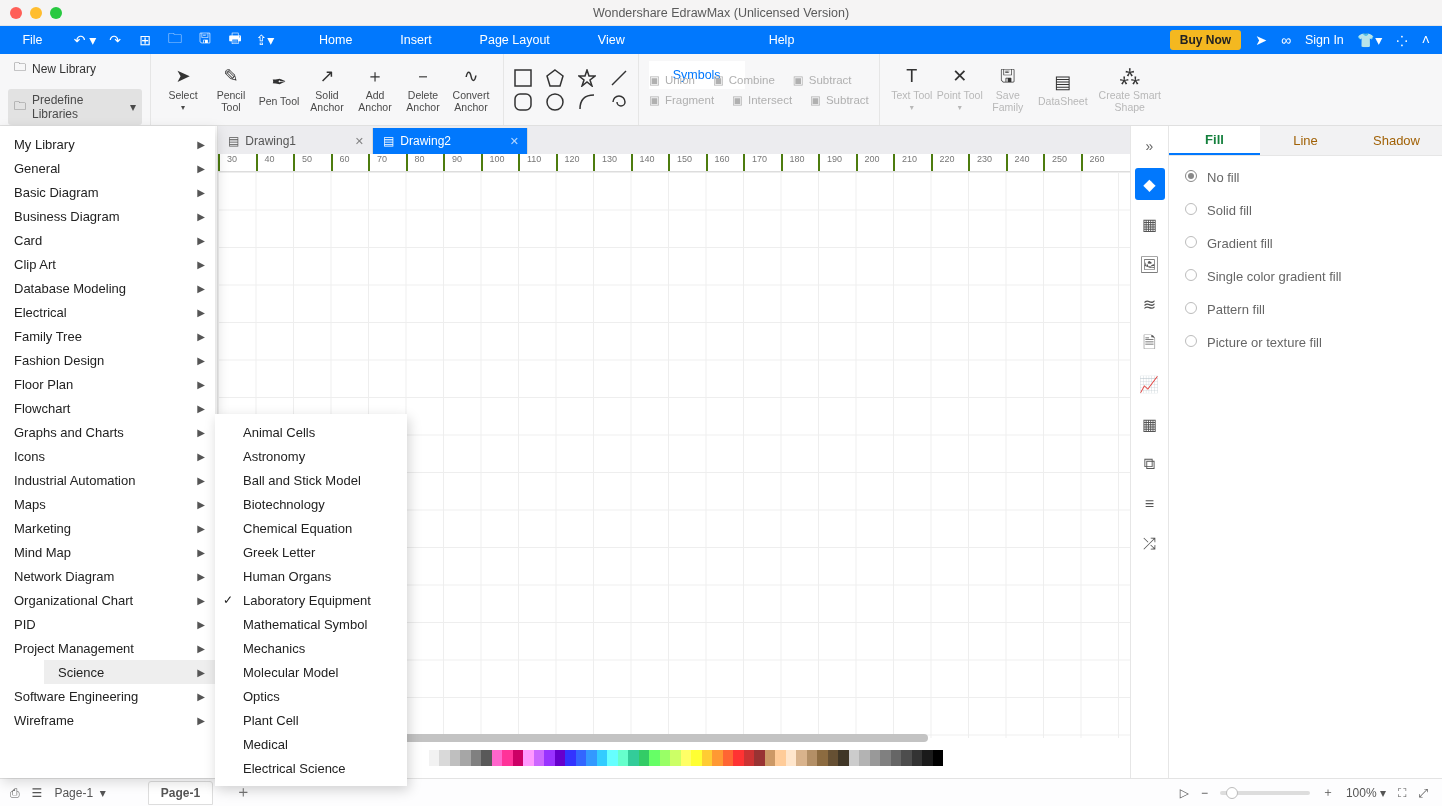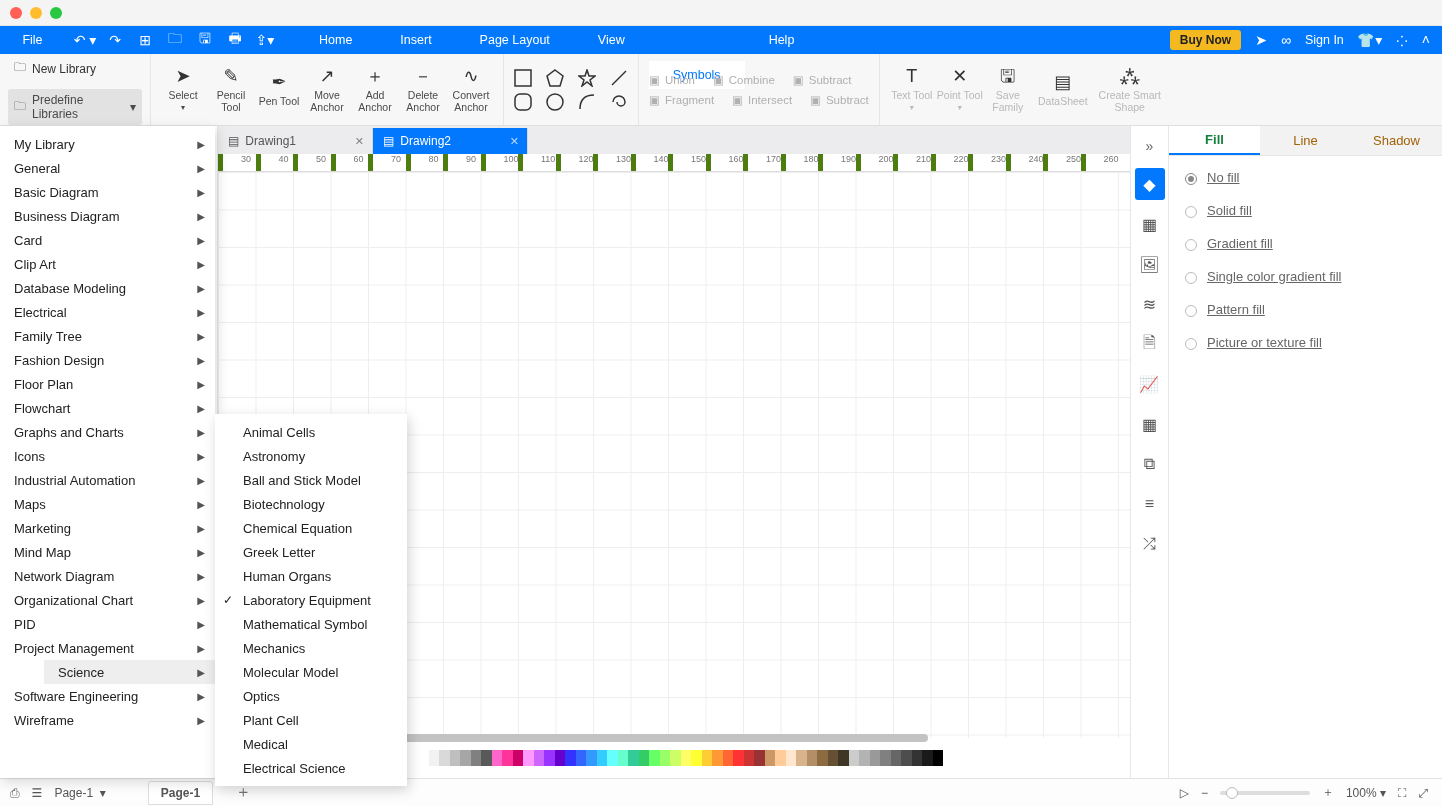--- a/index.html
+++ b/index.html
@@ -38,42 +38,42 @@
 .ribbon .boolitem { display:flex; align-items:center; gap:5px; font-size:11.5px; }
 .ribbon .disabled { color:#b8b8b8; }
 
 .workarea { position:absolute; top:126px; bottom:28px; left:0; right:0; display:flex; }
 .leftpanel { width:218px; background:#fff; border-right:1px solid #e6e6e6; position:relative; }
 .doc-tabs { position:absolute; top:0; left:218px; right:312px; height:28px; background:#ececef; display:flex; align-items:flex-end; font-size:12px; }
 .dtab { width:155px; height:26px; display:flex; align-items:center; gap:6px; padding:0 10px; background:#ececef; color:#555; border-right:1px solid #d8d8d8; position:relative; }
 .dtab.active { background:#0178fd; color:#fff; }
 .dtab .close { position:absolute; right:8px; font-size:11px; opacity:.7; }
 .ruler { position:absolute; top:28px; left:218px; right:312px; height:18px; background:#fff; border-bottom:1px solid #ddd; font-size:9px; color:#777; display:flex; overflow:hidden; }
-.ruler .tick { width:37.5px; flex:0 0 37.5px; border-left:5px solid #4d7c0f; padding-left:18px; display:flex; align-items:flex-start; height:100%; position:relative; }
+.ruler .tick { width:37.5px; flex:0 0 37.5px; border-left:2px solid #4d7c0f; padding-left:7px; display:flex; align-items:flex-start; height:100%; position:relative; }
 .canvas { position:absolute; top:46px; bottom:40px; left:218px; right:312px; background:#fff;
   background-image: linear-gradient(#eee 1px, transparent 1px), linear-gradient(90deg, #eee 1px, transparent 1px);
   background-size: 37.5px 37.5px; }
 .scroll-h { position:absolute; left:218px; right:312px; bottom:36px; height:8px; }
 .scroll-h .thumb { position:absolute; left:180px; width:530px; height:8px; background:#c3c3c3; border-radius:4px; }
 
 .palette { position:absolute; left:218px; right:312px; bottom:12px; height:16px; display:flex; padding-left:200px; }
 .palette .sw { width:10.5px; height:16px; }
 
 .sidetabs { position:absolute; right:274px; top:0; bottom:0; width:38px; background:#fff; border-left:1px solid #e6e6e6; display:flex; flex-direction:column; align-items:center; padding-top:6px; gap:8px; }
 .sidetabs .expand { font-size:14px; color:#666; padding:6px 0; }
 .sidetabs .sbtn { width:30px; height:32px; display:flex; align-items:center; justify-content:center; border-radius:3px; color:#555; font-size:16px; }
 .sidetabs .sbtn.active { background:#0178fd; color:#fff; }
 
 .proppanel { position:absolute; right:0; top:0; bottom:0; width:274px; background:#fff; border-left:1px solid #e6e6e6; }
 .proppanel .ptabs { height:30px; display:flex; border-bottom:1px solid #e6e6e6; font-size:13px; }
 .proppanel .ptab { flex:1; display:flex; align-items:center; justify-content:center; color:#a16207; }
 .proppanel .ptab.active { color:#15803d; font-weight:600; border-bottom:2px solid #0178fd; background:#fff; }
 .proppanel .ptab:not(.active){ background:#f2f2f3; }
 .proppanel .opts { padding:14px 16px; display:flex; flex-direction:column; gap:18px; font-size:13px; color:#666; }
-.proppanel .opt { display:flex; align-items:flex-end; gap:10px;text-decoration:underline; }
+.proppanel .opt { display:flex; align-items:flex-start; gap:10px; }
 .proppanel .radio { width:12px; height:12px; border:1.5px solid #bcbcbc; border-radius:50%; display:inline-block; }
 .proppanel .radio.sel { border-color:#888; position:relative; }
 .proppanel .radio.sel::after { content:""; position:absolute; inset:2px; background:#888; border-radius:50%; }
 
 .lib-menu { position:absolute; top:0; left:0; width:215px; bottom:0; background:#fff; box-shadow:2px 4px 12px rgba(0,0,0,.15); z-index:50; font-size:13px; color:#222; padding:6px 0; overflow:hidden; }
 .lib-menu::before{ content:""; position:absolute; left:0; right:0; top:0; height:4px; }
 .lib-menu .mi { height:24px; display:flex; align-items:center; padding:0 14px; position:relative; }
 .lib-menu .mi:hover, .lib-menu .mi.hover { background:#eeeeee;margin-left:44px; }
 .lib-menu .mi .arr { position:absolute; right:10px; font-size:10px; color:#555; }
 
@@ -94,20 +94,21 @@
 </style>
 </head>
 <body>
 
 <div class="titlebar">
   <div class="tb-dots">
     <div class="dot r"></div>
     <div class="dot y"></div>
     <div class="dot g"></div>
   </div>
+  <div class="tb-title">Wondershare EdrawMax (Unlicensed Version)</div>
 </div>
 
 <div class="menubar">
   <div class="file">File</div>
   <div class="qat">
     <span>↶ ▾</span>
     <span>↷</span>
     <span>⊞</span>
     <span>🗀</span>
     <span>🖫</span>
@@ -154,21 +155,21 @@
     <div class="tool">
         <span class="ic">✎</span>
         <span>Pencil Tool</span>
       </div>
     <div class="tool">
         <span class="ic">✒</span>
         <span>Pen Tool</span>
       </div>
     <div class="tool">
         <span class="ic">↗</span>
-        <span>Move Anchor</span>
+        <span>Solid Anchor</span>
       </div>
     <div class="tool">
         <span class="ic">＋</span>
         <span>Add Anchor</span>
       </div>
     <div class="tool">
         <span class="ic">－</span>
         <span>Delete Anchor</span>
       </div>
     <div class="tool">

